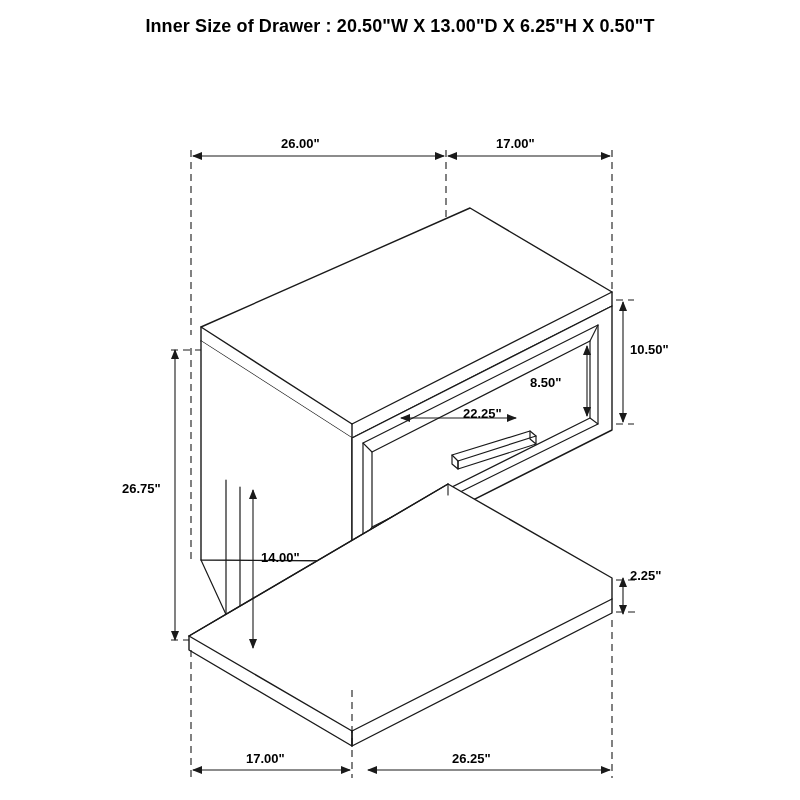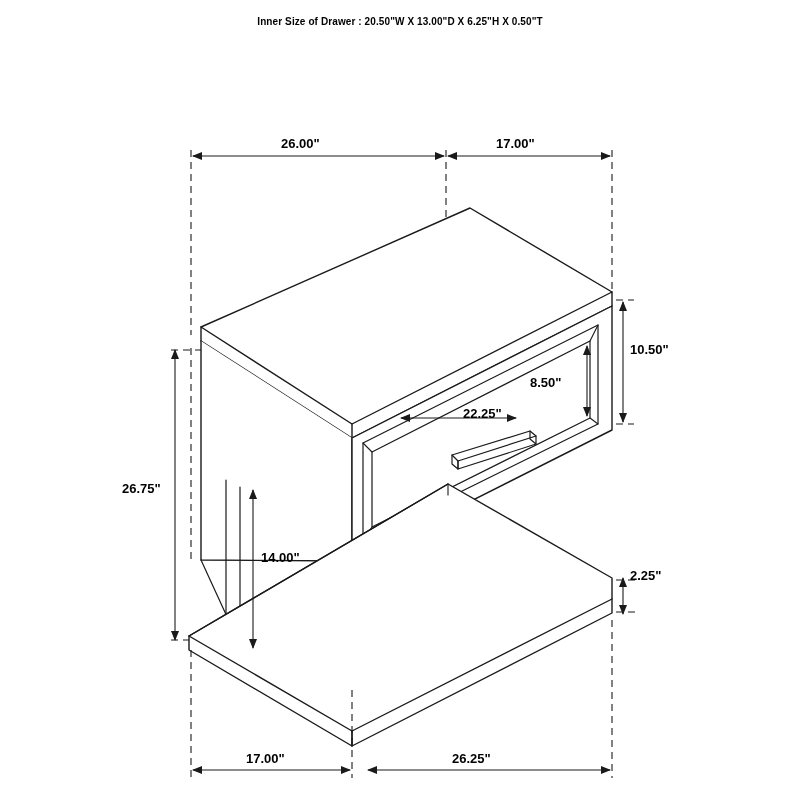--- a/index.html
+++ b/index.html
@@ -18,21 +18,21 @@
     position: relative;
     width: 800px;
     height: 800px;
   }
   #title {
     position: absolute;
     top: 16px;
     left: 0;
     width: 800px;
     text-align: center;
-    font-size: 10px;
+    font-size: 18px;
     font-weight: bold;
     color: #000000;
     letter-spacing: 0.1px;
   }
   svg#drawing {
     position: absolute;
     top: 0;
     left: 0;
     width: 800px;
     height: 800px;

